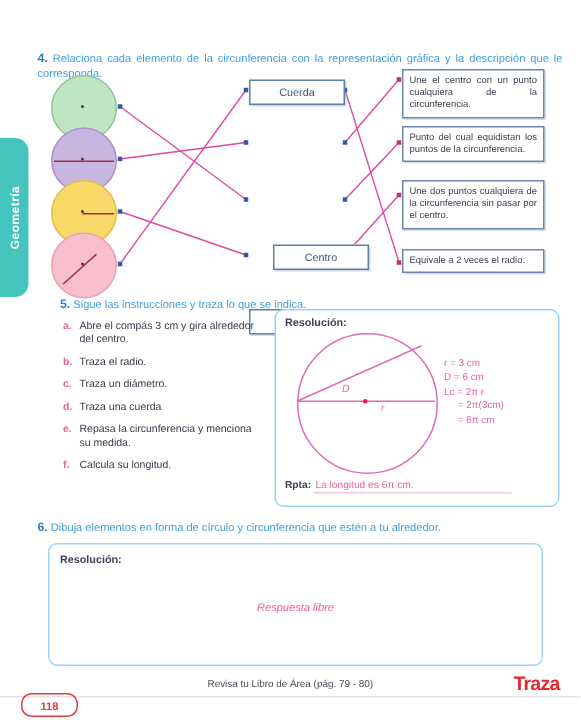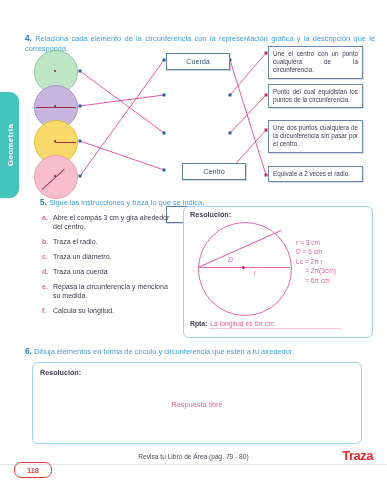--- a/index.html
+++ b/index.html
@@ -117,21 +117,21 @@
   
   .q6{left:25px;top:347px;width:350px;}
   .resbox6{
     position:absolute;left:32px;top:362px;width:330px;height:82px;
     border:1px solid #9fd4ef;border-radius:6px;background:#ffffff;
     box-sizing:border-box;
   }
   .reslabel6{position:absolute;left:40px;top:368px;font-size:7.2px;font-weight:bold;color:#3f3f52;}
   .freeans{
     position:absolute;left:32px;top:400px;width:330px;text-align:center;
-    font-size:7.4px;color:#ef5f9c;
+    font-size:7.4px;font-style:italic;color:#ef5f9c;
   }
 
   
   .footline{position:absolute;left:0;top:464px;width:387px;height:1px;background:#e6e6ea;}
   .pagenum{
     position:absolute;left:14px;top:462px;width:36px;height:14px;
     border:1px solid #e23b3b;border-radius:7px;
     color:#e23b3b;font-size:7.4px;font-weight:bold;
     display:flex;align-items:center;justify-content:center;
   }

